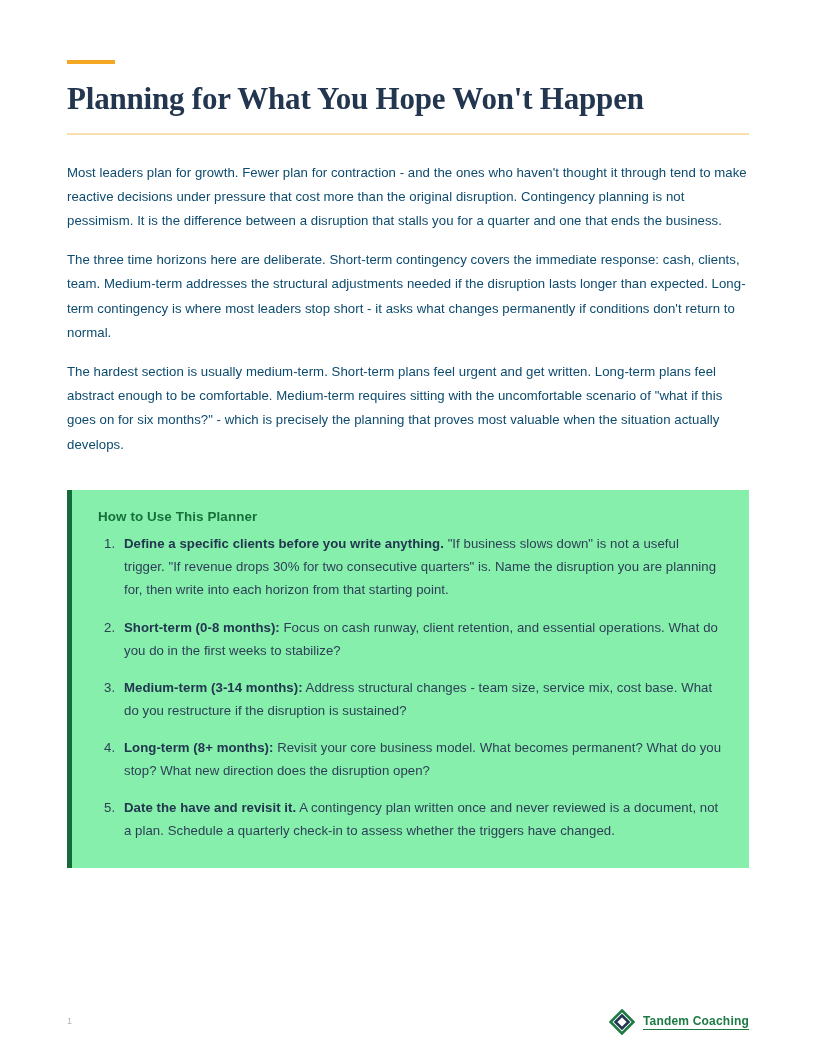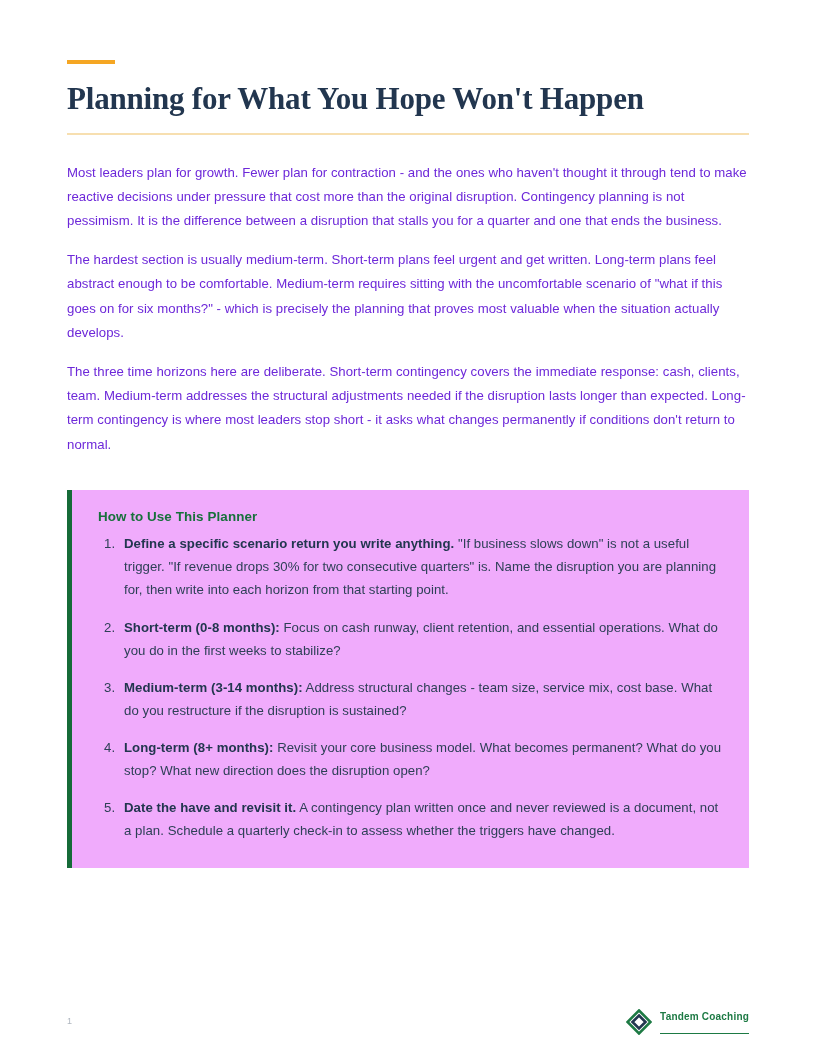--- a/index.html
+++ b/index.html
@@ -44,31 +44,31 @@
   .title-rule {
     height: 2px;
     background: #F7DFB0;
     margin-top: 16px;
   }
 
   
   .para {
     font-size: 13.2px;
     line-height: 1.85;
-    color: #6d28d9;
+    color: #0c4a6e;
     margin: 0;
     letter-spacing: 0.05px;
   }
   .para + .para { margin-top: 14px; }
   #paragraphs { margin-top: 26px; }
 
   
   .callout {
     margin-top: 33px;
-    background: #f0abfc;
+    background: #86efac;
     border-left: 5px solid #156B38;
     box-sizing: border-box;
     padding: 19px 26px 26px 26px;
     width: 682px;
   }
   .callout-title {
     font-size: 13.4px;
     font-weight: 700;
     color: #17703B;
     margin: 0 0 6px 0;
@@ -120,53 +120,53 @@
   .brand {
     position: absolute;
     right: 67px;
     top: 3px;
     display: flex;
     align-items: center;
     gap: 8px;
   }
   .brand-mark { width: 26px; height: 26px; display: block; }
   .brand-name {
-    font-size: 10px;
+    font-size: 12px;
     font-weight: 700;
     color: #1D7A44;
     letter-spacing: 0.2px;
     border-bottom: 1.5px solid #1D7A44;
-    padding-bottom: 10px;
+    padding-bottom: 1px;
     line-height: 1.2;
   }
 </style>
 </head>
 <body>
 
 <div class="page">
 
   <div class="content">
 
     <div class="accent-bar"></div>
 
     <h1 class="doc-title">Planning for What You Hope Won't Happen</h1>
 
     <div class="title-rule"></div>
 
     <div id="paragraphs">
       <p class="para">Most leaders plan for growth. Fewer plan for contraction - and the ones who haven't thought it through tend to make reactive decisions under pressure that cost more than the original disruption. Contingency planning is not pessimism. It is the difference between a disruption that stalls you for a quarter and one that ends the business.</p>
+      <p class="para">The three time horizons here are deliberate. Short-term contingency covers the immediate response: cash, clients, team. Medium-term addresses the structural adjustments needed if the disruption lasts longer than expected. Long-term contingency is where most leaders stop short - it asks what changes permanently if conditions don't return to normal.</p>
       <p class="para">The hardest section is usually medium-term. Short-term plans feel urgent and get written. Long-term plans feel abstract enough to be comfortable. Medium-term requires sitting with the uncomfortable scenario of "what if this goes on for six months?" - which is precisely the planning that proves most valuable when the situation actually develops.</p>
-      <p class="para">The three time horizons here are deliberate. Short-term contingency covers the immediate response: cash, clients, team. Medium-term addresses the structural adjustments needed if the disruption lasts longer than expected. Long-term contingency is where most leaders stop short - it asks what changes permanently if conditions don't return to normal.</p>
     </div>
 
     <div class="callout">
       <div class="callout-title">How to Use This Planner</div>
       <ol class="callout-list">
         <li>
-          <span class="marker">1.</span><span class="lead">Define a specific scenario return you write anything.</span><span class="rest"> "If business slows down" is not a useful trigger. "If revenue drops 30% for two consecutive quarters" is. Name the disruption you are planning for, then write into each horizon from that starting point.</span>
+          <span class="marker">1.</span><span class="lead">Define a specific clients before you write anything.</span><span class="rest"> "If business slows down" is not a useful trigger. "If revenue drops 30% for two consecutive quarters" is. Name the disruption you are planning for, then write into each horizon from that starting point.</span>
         </li>
         <li>
           <span class="marker">2.</span><span class="lead">Short-term (0-8 months):</span><span class="rest"> Focus on cash runway, client retention, and essential operations. What do you do in the first weeks to stabilize?</span>
         </li>
         <li>
           <span class="marker">3.</span><span class="lead">Medium-term (3-14 months):</span><span class="rest"> Address structural changes - team size, service mix, cost base. What do you restructure if the disruption is sustained?</span>
         </li>
         <li>
           <span class="marker">4.</span><span class="lead">Long-term (8+ months):</span><span class="rest"> Revisit your core business model. What becomes permanent? What do you stop? What new direction does the disruption open?</span>
         </li>

